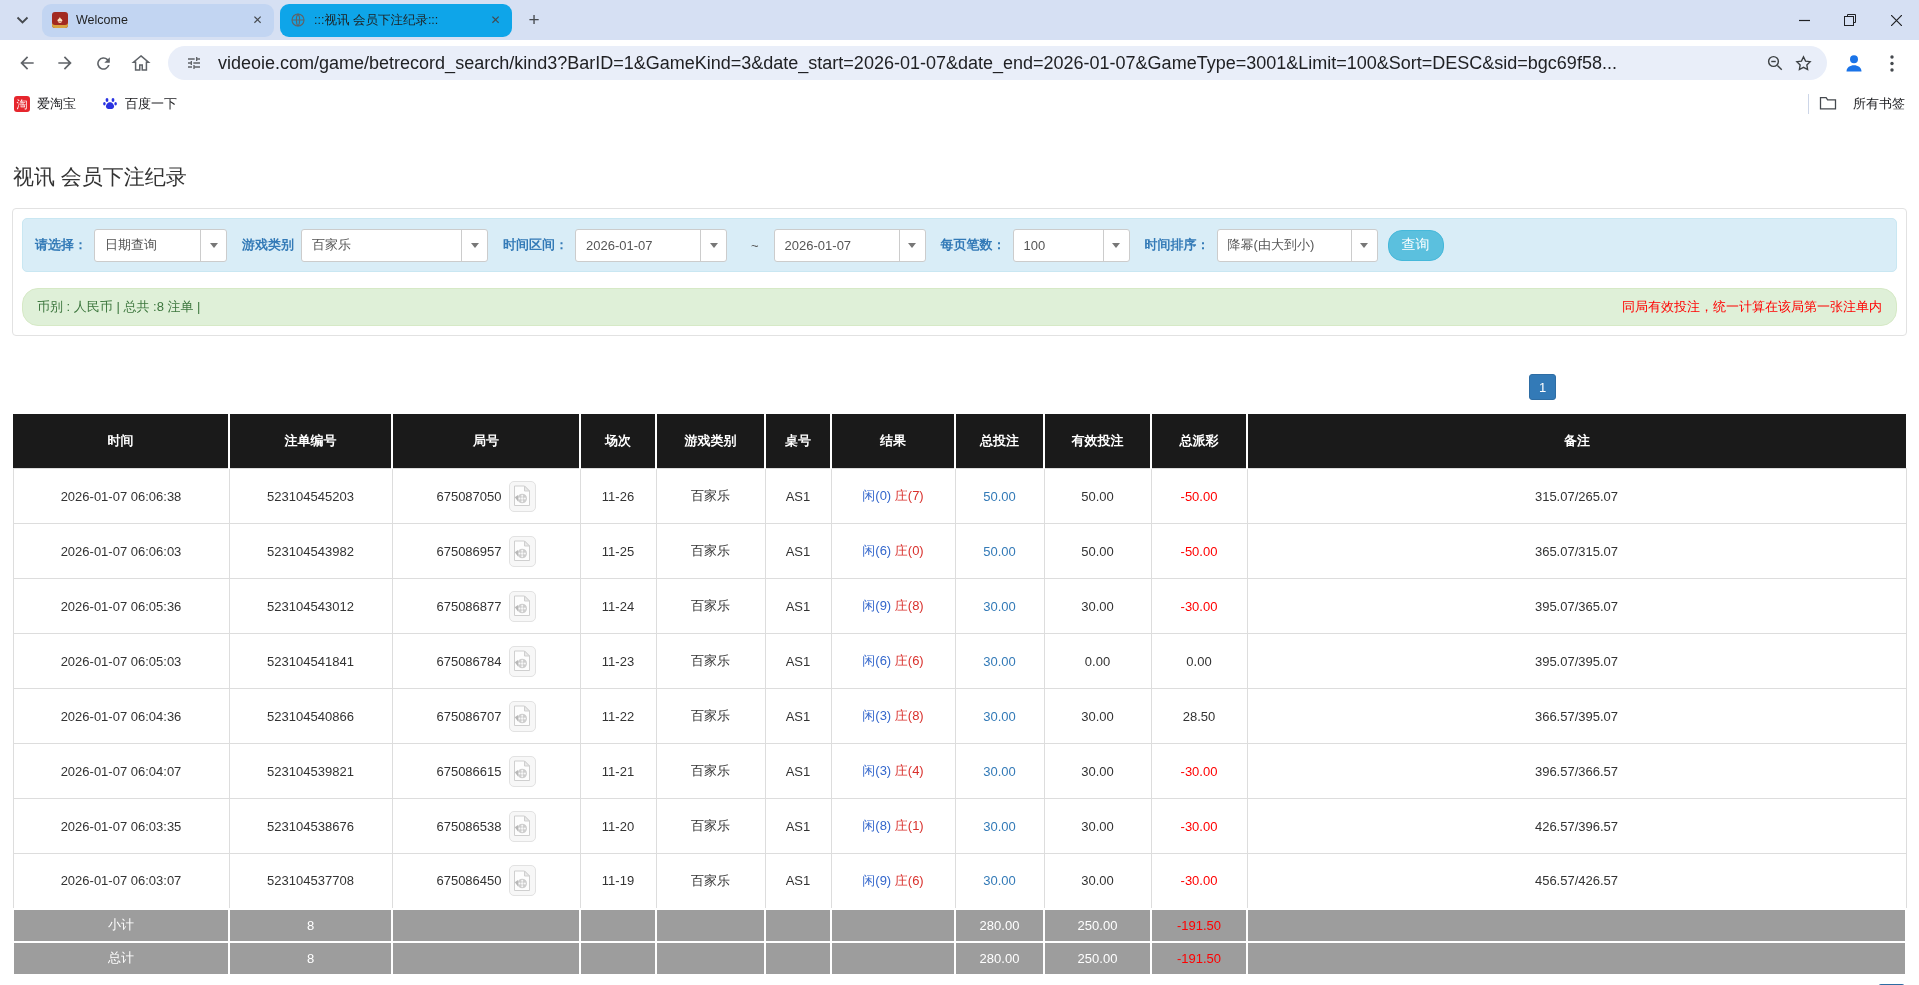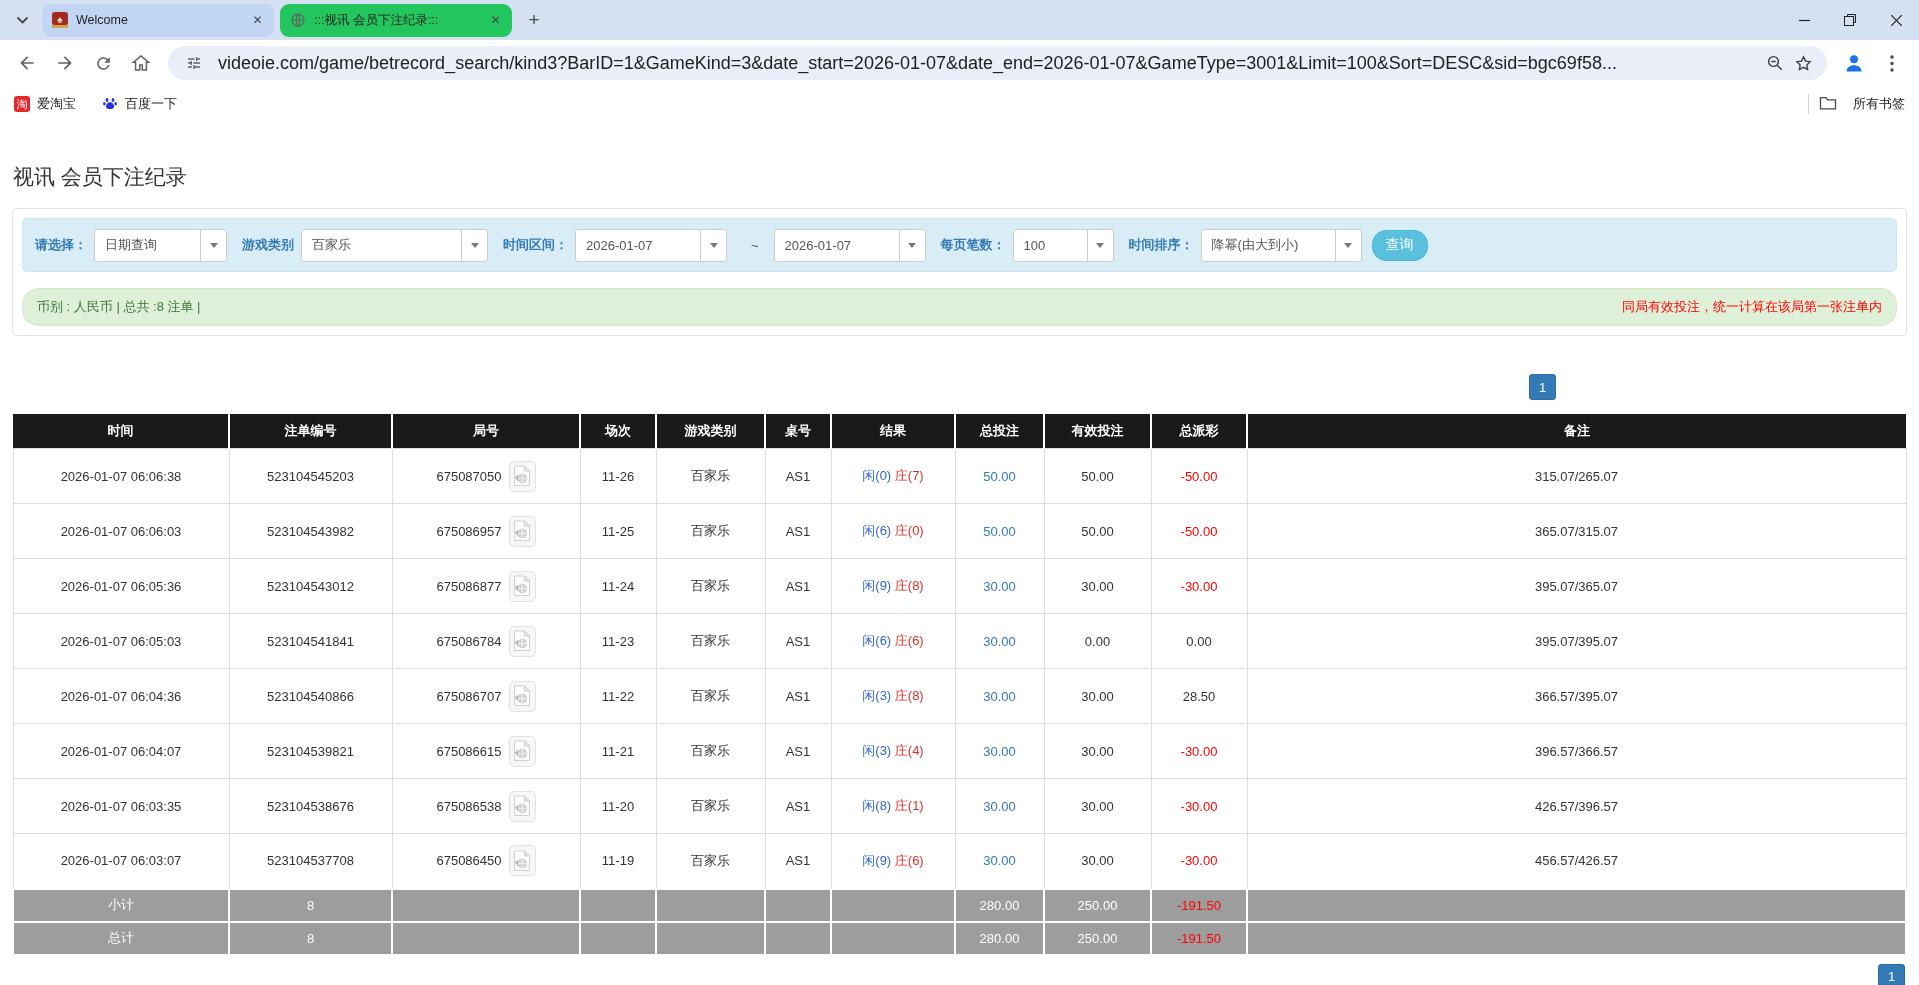--- a/index.html
+++ b/index.html
@@ -4,21 +4,21 @@
 <style>
   * { box-sizing: border-box; margin: 0; padding: 0; }
   html,body { width:1919px; height:985px; overflow:hidden; background:#fff;
     font-family:"Liberation Sans","DejaVu Sans",sans-serif; }
 
   
   .tab-strip { height:40px; background:#d6e0f3; display:flex; align-items:center; padding:0 0 0 8px; }
   .tab-search { width:28px; height:28px; display:flex; align-items:center; justify-content:center; border-radius:50%; cursor:pointer; }
   .tab { height:33px; width:232px; border-radius:9px; display:flex; align-items:center; padding:0 8px 0 10px; margin-left:6px; font-size:12.5px; color:#1f1f1f; cursor:pointer; }
   .tab.inactive { background:#c2d5f2; }
-  .tab.active { background:#22c55e; }
+  .tab.active { background:#0ea5e9; }
   .tab .fav { width:16px; height:16px; margin-right:8px; flex:none; display:flex; align-items:center; justify-content:center; }
   .tab .t-title { flex:1; overflow:hidden; white-space:nowrap; }
   .tab .t-close { width:17px; height:17px; border-radius:50%; display:flex; align-items:center; justify-content:center; font-size:12px; color:#45494e; flex:none; }
   .fav-welcome { background:#a22a21; border-radius:3px; color:#ffe9c8; font-size:10px; line-height:1; display:flex; align-items:center; justify-content:center; width:16px; height:16px; box-shadow:inset 0 -3px 0 #d9a441; }
   .new-tab { width:28px; height:28px; margin-left:8px; display:flex; align-items:center; justify-content:center; font-size:19px; color:#474b50; cursor:pointer; }
   .win-controls { margin-left:auto; display:flex; height:40px; }
   .win-btn { width:46px; height:40px; display:flex; align-items:center; justify-content:center; cursor:pointer; }
 
   .toolbar { height:46px; background:#fff; display:flex; align-items:center; padding:0 10px; gap:4px; }
   .nav-btn { width:34px; height:34px; display:flex; align-items:center; justify-content:center; border-radius:50%; cursor:pointer; flex:none; }
@@ -49,21 +49,21 @@
   .search-btn { background:#5bc0de; color:#fff; border:1px solid #46b8da; border-radius:14px; height:31px; padding:0 13px; font-size:14px; cursor:pointer; margin-left:4px; }
   .info-bar { margin-top:16px; background:#dff0d8; border:1px solid #d6e9c6; border-radius:16px; height:38px; display:flex; align-items:center; justify-content:space-between; padding:0 14px; font-size:13px; }
   .info-left { color:#3c763d; }
   .info-right { color:#ff0000; }
 
   .pager-top { display:flex; justify-content:flex-end; margin:38px 363px 0 0; }
   .pager-bottom { display:flex; justify-content:flex-end; margin:8px 14px 0 0; }
   .page-btn { width:27px; height:26px; background:#337ab7; border:1px solid #2e6da4; border-radius:3px; color:#fff; font-size:13px; display:flex; align-items:center; justify-content:center; cursor:pointer; }
 
   table.records { margin:14px 12px 0; width:1895px; table-layout:fixed; border-collapse:collapse; }
-  .records th { background:#1a1a1a; color:#fff; font-size:13px; font-weight:bold; padding:8px 2px; border-right:2px solid #fff; }
+  .records th { background:#1a1a1a; color:#fff; font-size:13px; font-weight:bold; padding:18px 2px; border-right:2px solid #fff; }
   .records th:last-child { border-right:none; }
   .records td { height:55px; text-align:center; font-size:13px; color:#333; border:1px solid #ddd; background:#fff; padding:0 4px; overflow:hidden; white-space:nowrap; }
   .records td.blue { color:#337ab7; cursor:pointer; }
   .records td.red, .records td .red { color:#ff0000; }
   .records .player { color:#3366cc; }
   .records .banker { color:#d9302c; }
   .records tr.summary td { background:#9d9d9d; color:#fff; height:33px; border:2px solid #fff; }
   .records tr.summary td.red { color:#ff0000; }
   .video-btn { display:inline-flex; align-items:center; justify-content:center; width:27px; height:31px; background:#f7f7f7; border:1px solid #e2e2e2; border-radius:5px; margin-left:7px; vertical-align:middle; cursor:pointer; padding:0; }
   .round-num { vertical-align:middle; }
@@ -231,21 +231,21 @@
       </div>
       <span class="tilde">~</span>
       <div class="grp">
         <div class="combo" style="width:152px">
           <span class="val" style="flex:1">2026-01-07</span>
           <span class="arr"></span>
         </div>
       </div>
       <div class="grp">
         <span class="flabel">每页笔数：</span>
-        <div class="combo" style="width:101px">
+        <div class="combo" style="width:117px">
           <span class="val" style="flex:1">100</span>
           <span class="arr"></span>
         </div>
       </div>
       <div class="grp" style="margin-right:6px">
         <span class="flabel">时间排序：</span>
         <div class="combo" style="width:161px">
           <span class="val" style="flex:1">降幂(由大到小)</span>
           <span class="arr"></span>
         </div>

